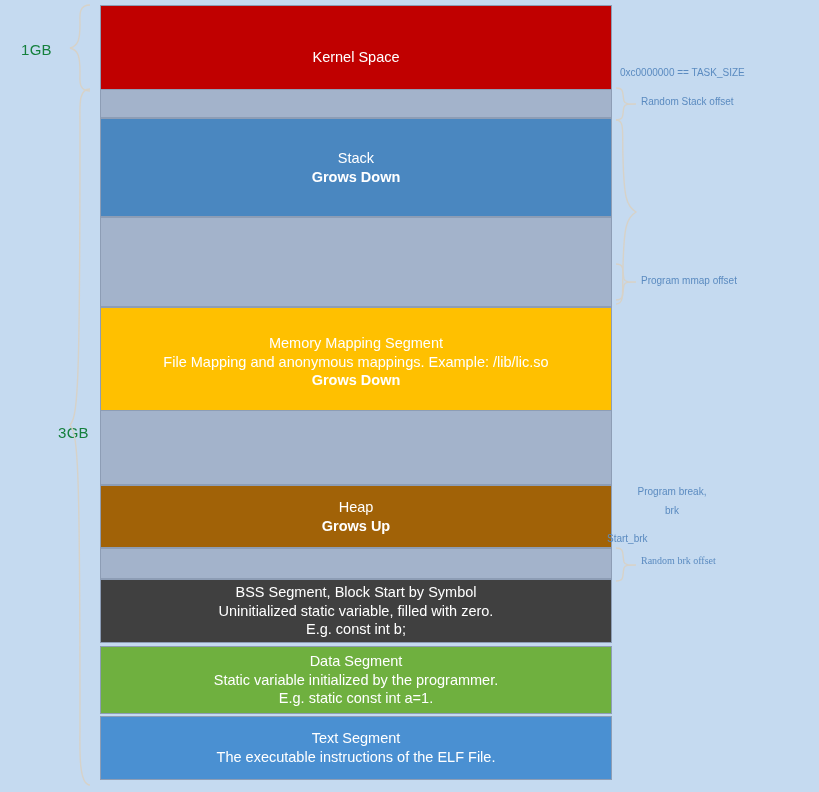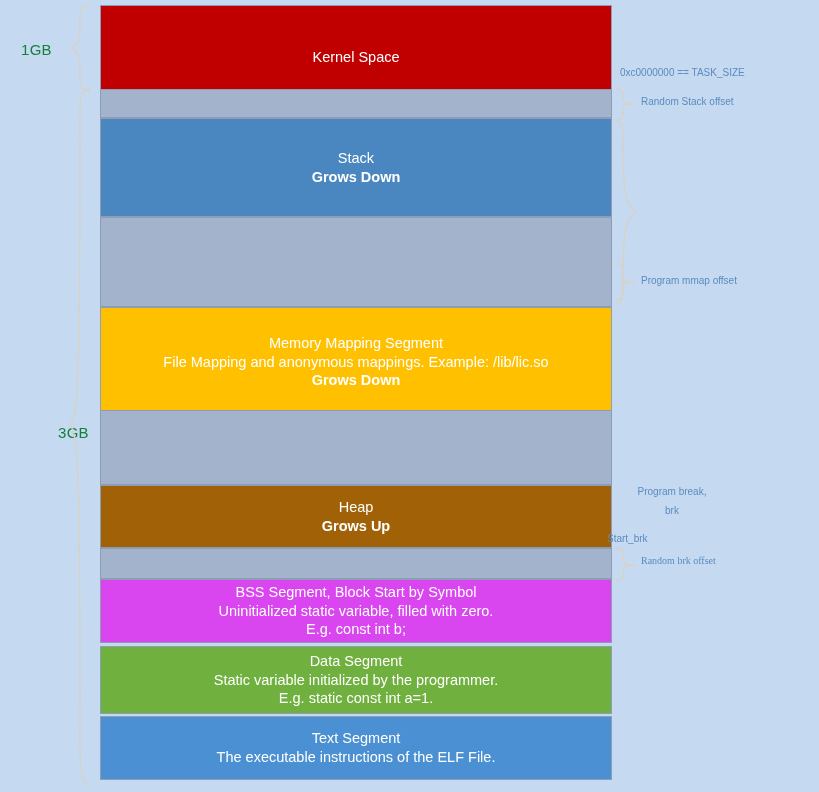--- a/index.html
+++ b/index.html
@@ -137,21 +137,21 @@
 
   <div class="gap" style="top:410px; height:75px;"></div>
 
   <div class="block" style="top:485px; height:63px; background:#a16207;">
     <div class="line">Heap</div>
     <div class="line bold">Grows Up</div>
   </div>
 
   <div class="gap" style="top:548px; height:31px;"></div>
 
-  <div class="block" style="top:579px; height:64px; background:#d946ef;">
+  <div class="block" style="top:579px; height:64px; background:#404040;">
     <div class="line">BSS Segment, Block Start by Symbol</div>
     <div class="line">Uninitialized static variable, filled with zero.</div>
     <div class="line">E.g. const int b;</div>
   </div>
 
   <div class="block" style="top:646px; height:68px; background:#6fb03f;">
     <div class="line">Data Segment</div>
     <div class="line">Static variable initialized by the programmer.</div>
     <div class="line">E.g. static const int a=1.</div>
   </div>

